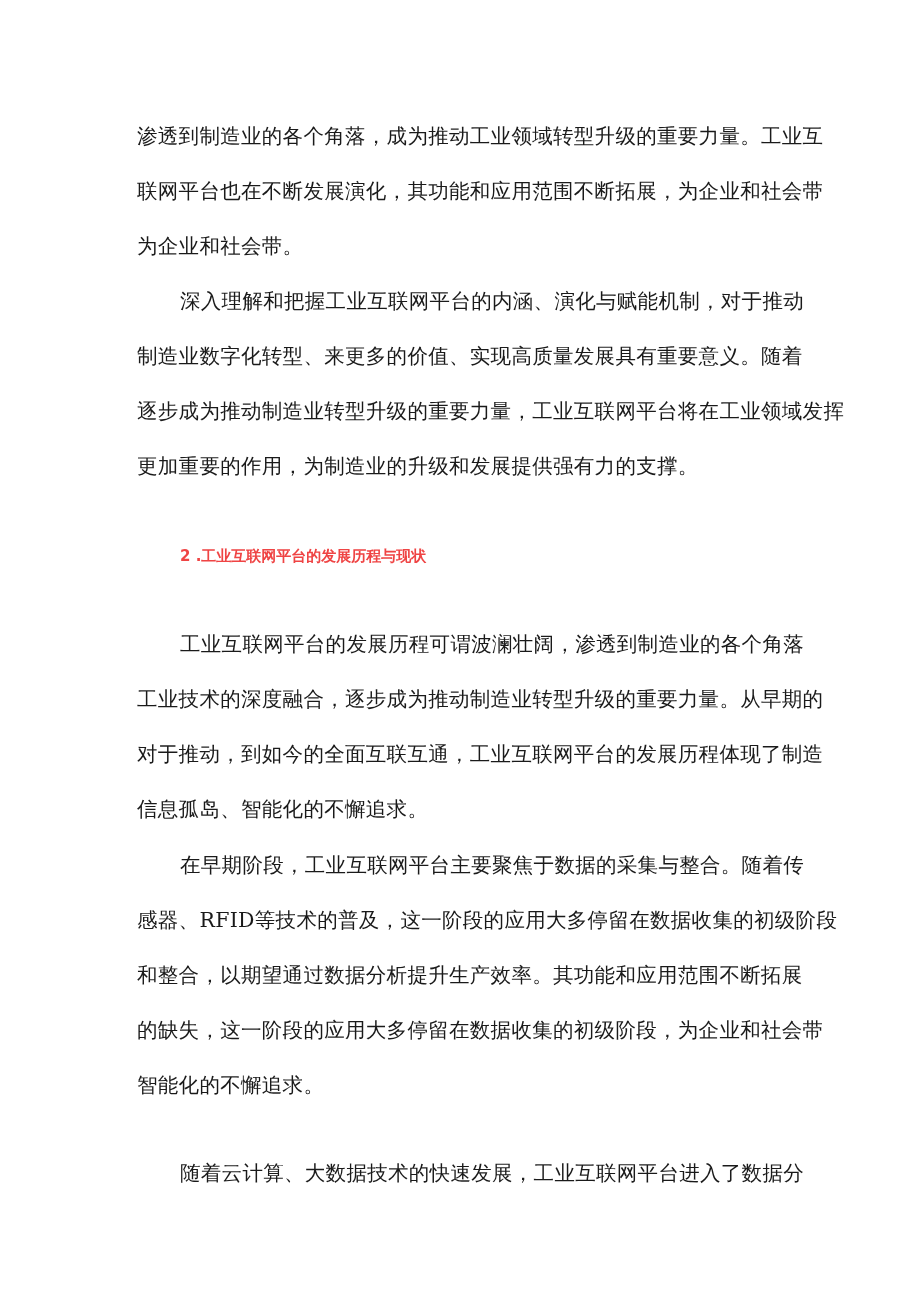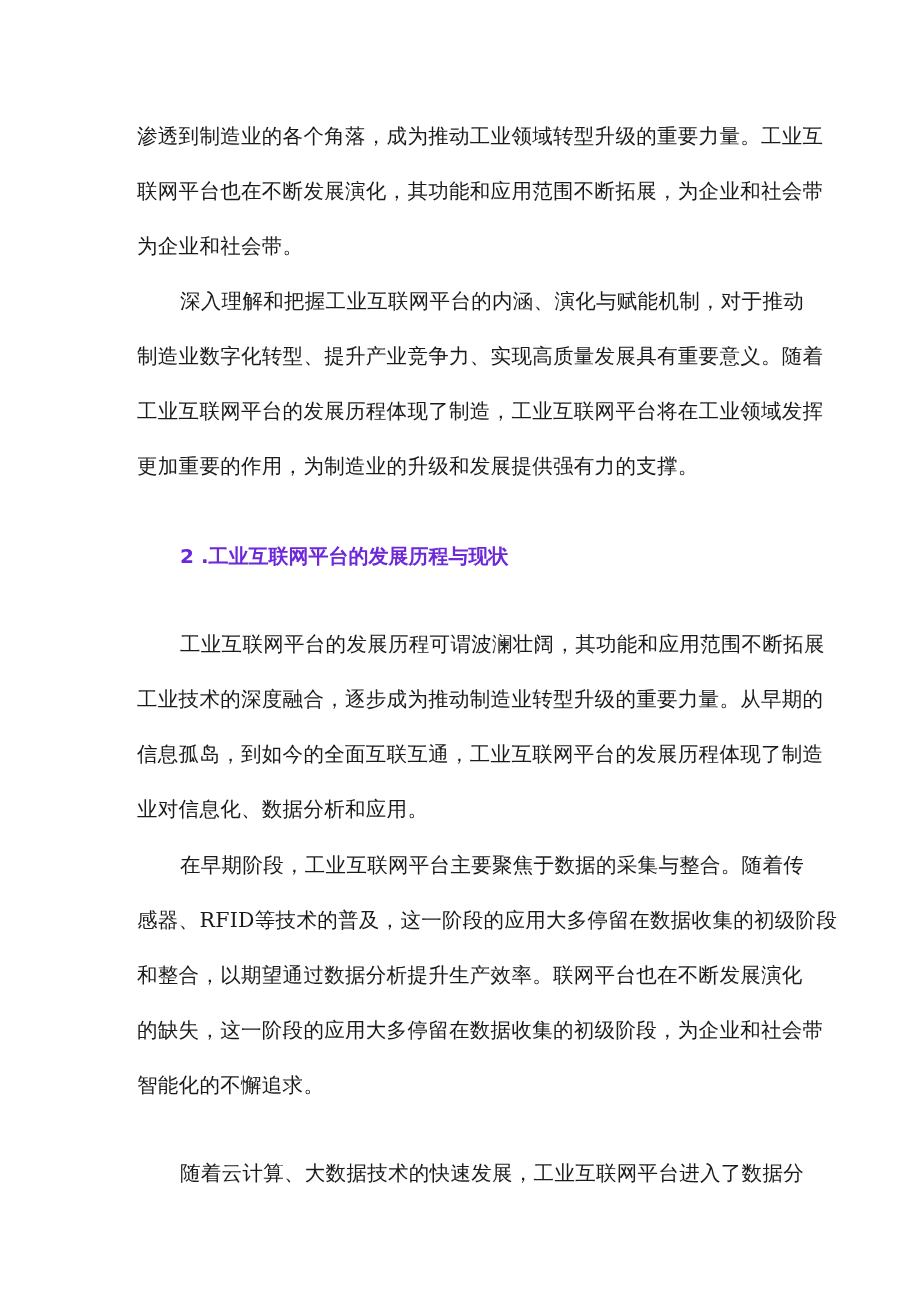--- a/index.html
+++ b/index.html
@@ -2,54 +2,54 @@
 <html><head>
   <meta charset="utf-8">
   <style>
     html, body { margin: 0; padding: 0; background: #ffffff; }
     body { width: 920px; height: 1301px; position: relative; overflow: hidden;
            font-family: "DejaVu Serif", "Liberation Serif", serif; color: #1a1a1a; }
     .page { position: absolute; left: 0; top: 8px; width: 920px; height: 1301px; background: #fff; }
     .line { position: absolute; left: 137px; width: 660px; font-size: 20.5px; line-height: 28px;
             white-space: nowrap; letter-spacing: 0.3px; }
     .line.indent { left: 180px; }
-    .heading { position: absolute; left: 180px; font-size: 20px; line-height: 28px; font-weight: bold;
-               white-space: nowrap; font-family: "DejaVu Sans", "Liberation Sans", sans-serif; color: #6d28d9; }
+    .heading { position: absolute; left: 180px; font-size: 15px; line-height: 28px; font-weight: bold;
+               white-space: nowrap; font-family: "DejaVu Sans", "Liberation Sans", sans-serif; color: #ef4444; }
   </style>
 </head>
 <body>
 
 <div class="page">
 
   <div>
     <div class="line" style="top:114px">渗透到制造业的各个角落，成为推动工业领域转型升级的重要力量。工业互</div>
     <div class="line" style="top:169px">联网平台也在不断发展演化，其功能和应用范围不断拓展，为企业和社会带</div>
     <div class="line" style="top:224px">为企业和社会带。</div>
   </div>
 
   <div>
     <div class="line indent" style="top:279px">深入理解和把握工业互联网平台的内涵、演化与赋能机制，对于推动</div>
-    <div class="line" style="top:334px">制造业数字化转型、提升产业竞争力、实现高质量发展具有重要意义。随着</div>
-    <div class="line" style="top:389px">工业互联网平台的发展历程体现了制造，工业互联网平台将在工业领域发挥</div>
+    <div class="line" style="top:334px">制造业数字化转型、来更多的价值、实现高质量发展具有重要意义。随着</div>
+    <div class="line" style="top:389px">逐步成为推动制造业转型升级的重要力量，工业互联网平台将在工业领域发挥</div>
     <div class="line" style="top:444px">更加重要的作用，为制造业的升级和发展提供强有力的支撑。</div>
   </div>
 
   <div class="heading" style="top:534px">2 .工业互联网平台的发展历程与现状</div>
 
   <div>
-    <div class="line indent" style="top:622px">工业互联网平台的发展历程可谓波澜壮阔，其功能和应用范围不断拓展</div>
+    <div class="line indent" style="top:622px">工业互联网平台的发展历程可谓波澜壮阔，渗透到制造业的各个角落</div>
     <div class="line" style="top:677px">工业技术的深度融合，逐步成为推动制造业转型升级的重要力量。从早期的</div>
-    <div class="line" style="top:732px">信息孤岛，到如今的全面互联互通，工业互联网平台的发展历程体现了制造</div>
-    <div class="line" style="top:787px">业对信息化、数据分析和应用。</div>
+    <div class="line" style="top:732px">对于推动，到如今的全面互联互通，工业互联网平台的发展历程体现了制造</div>
+    <div class="line" style="top:787px">信息孤岛、智能化的不懈追求。</div>
   </div>
 
   <div>
     <div class="line indent" style="top:843px">在早期阶段，工业互联网平台主要聚焦于数据的采集与整合。随着传</div>
     <div class="line" style="top:898px">感器、RFID等技术的普及，这一阶段的应用大多停留在数据收集的初级阶段</div>
-    <div class="line" style="top:953px">和整合，以期望通过数据分析提升生产效率。联网平台也在不断发展演化</div>
+    <div class="line" style="top:953px">和整合，以期望通过数据分析提升生产效率。其功能和应用范围不断拓展</div>
     <div class="line" style="top:1008px">的缺失，这一阶段的应用大多停留在数据收集的初级阶段，为企业和社会带</div>
     <div class="line" style="top:1063px">智能化的不懈追求。</div>
   </div>
 
   <div>
     <div class="line indent" style="top:1151px">随着云计算、大数据技术的快速发展，工业互联网平台进入了数据分</div>
   </div>
 
 </div>
 

